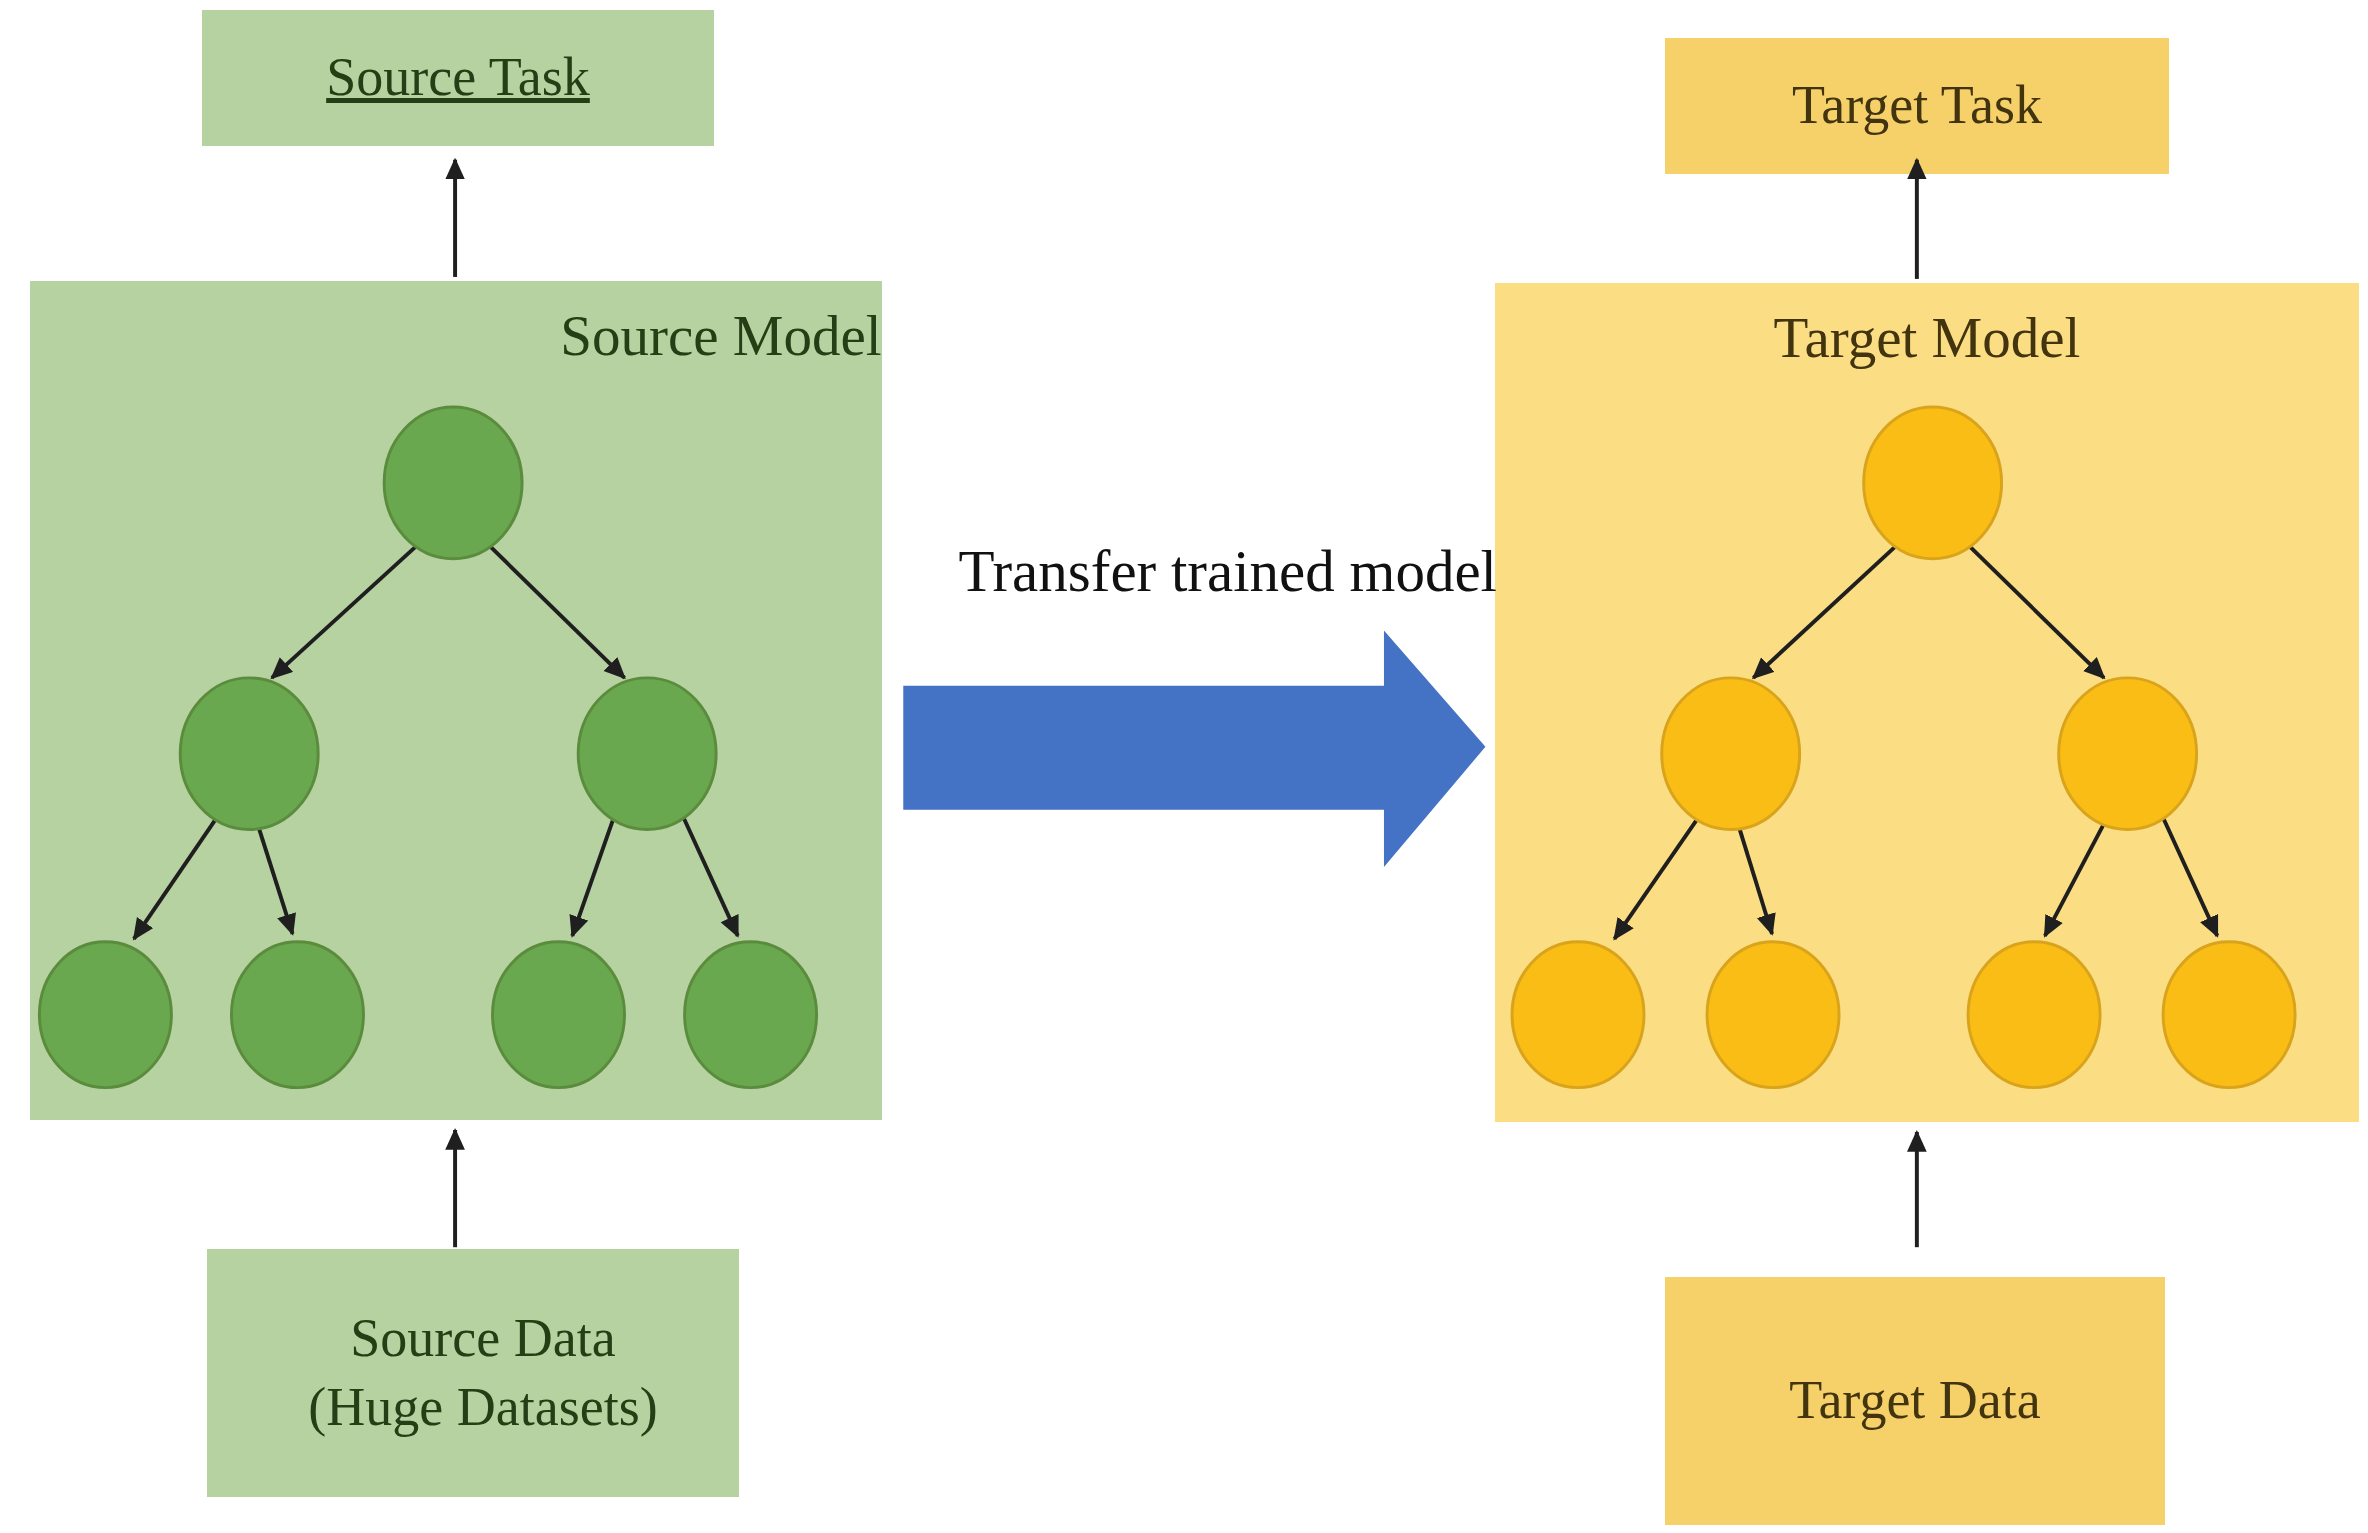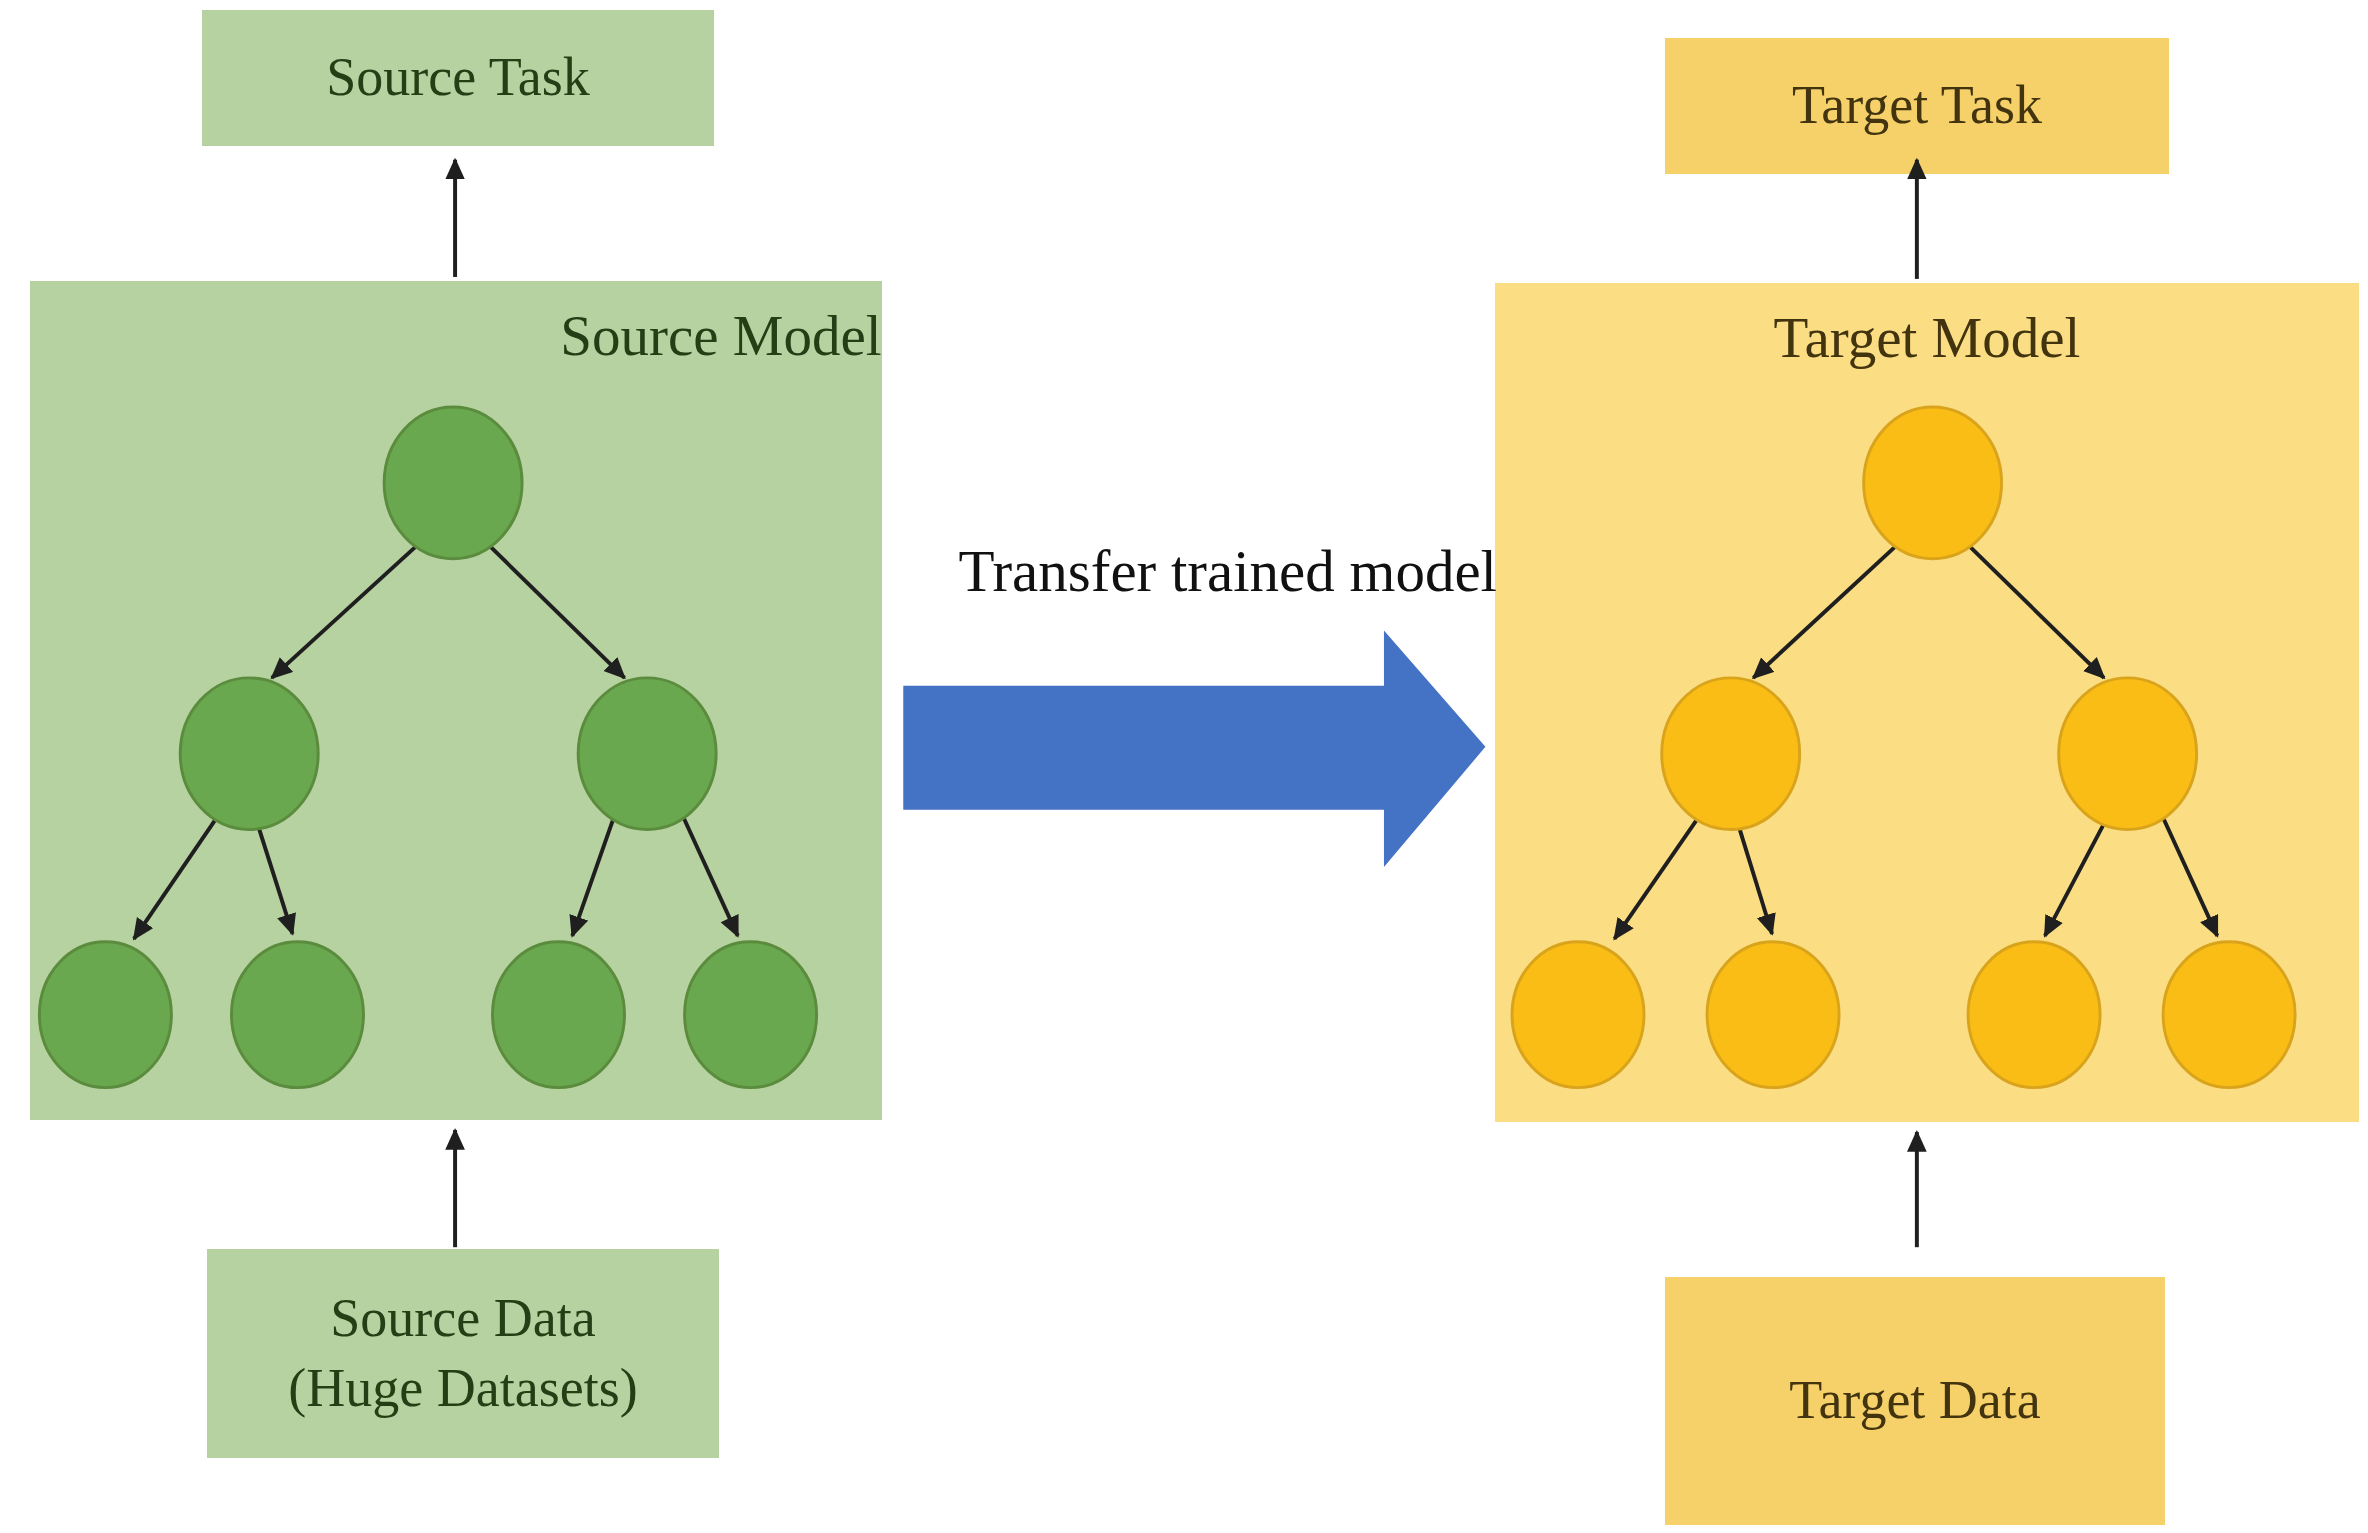--- a/index.html
+++ b/index.html
@@ -30,23 +30,23 @@
   .panel.source .panel-title{color:var(--source-text,#263e15);text-align:right;}
   .panel.target .panel-title{color:var(--target-text,#433410);}
   .box{
     position:absolute;
     display:flex;flex-direction:column;align-items:center;justify-content:center;
     text-align:center;
     font-size:54px;line-height:1.28;
   }
   .box.source{background:var(--source-box,#b7d2a1);color:var(--source-text,#263e15);}
   .box.target{background:var(--target-box,#f6d169);color:var(--target-text,#433410);margin-top:28px;}
-  .box.task-source{left:202px;top:9.9px;width:512px;height:136px;}
+  .box.task-source{left:202px;top:9.9px;width:512px;height:136px;text-decoration:underline;}
   .box.task-target{left:1665px;top:9.9px;width:504px;height:136px;}
-  .box.data-source{left:207px;top:1249px;width:512px;height:209px;}
+  .box.data-source{left:207px;top:1249px;width:512px;height:248px;padding-left:20px;}
   .box.data-target{left:1665px;top:1249px;width:500px;height:248px;gap:48px;}
   .transfer-label{
     position:absolute;left:867px;top:537px;width:630px;
     text-align:right;font-size:59px;
     color:var(--label-text,#111111);
     white-space:nowrap;
   }
   svg.overlay{
     position:absolute;left:0;top:0;width:2368px;height:1534px;
     pointer-events:none;

